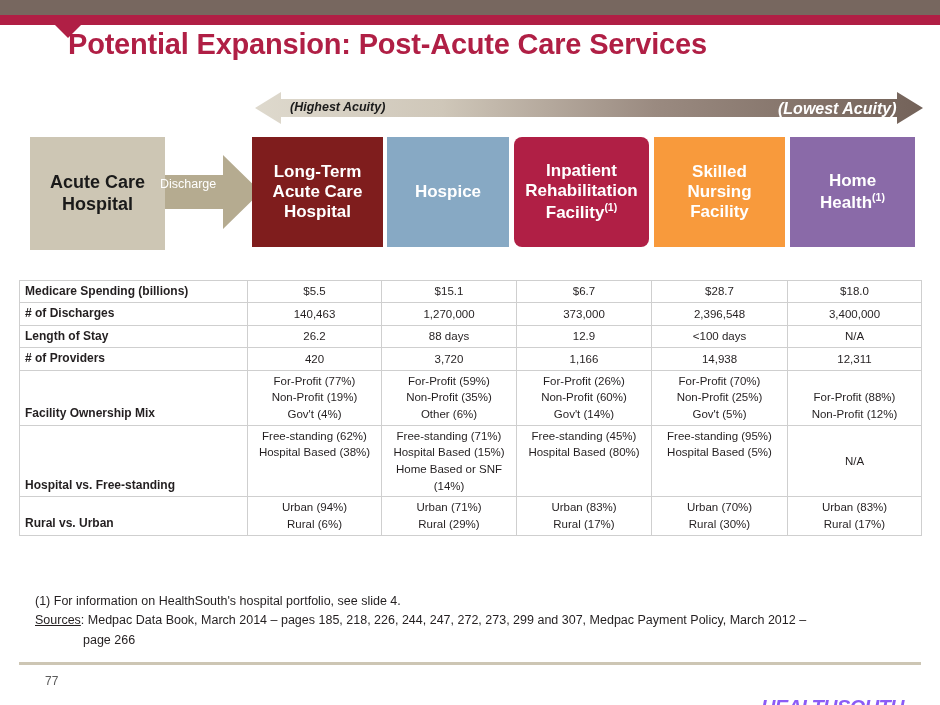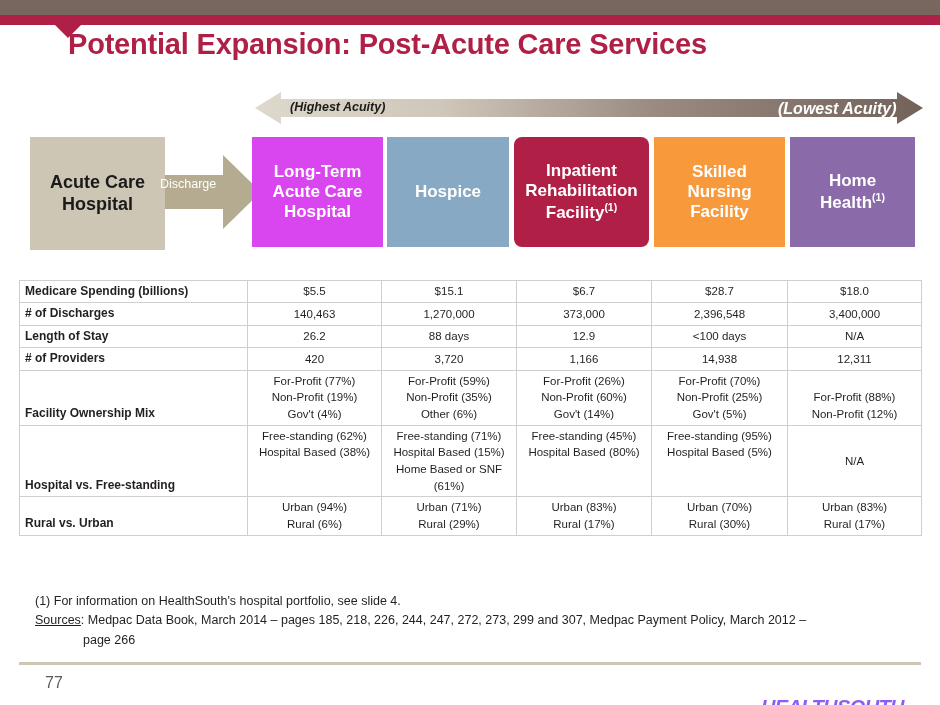--- a/index.html
+++ b/index.html
@@ -111,21 +111,21 @@
   #discharge-label {
     position: absolute;
     left: 160px; top: 177px;
     font-size: 12.5px;
     font-weight: normal;
     color: #ffffff;
     white-space: nowrap;
     z-index: 3;
   }
 
-  #box-ltach   { left: 252px; width: 131px; background: #d946ef; }
+  #box-ltach   { left: 252px; width: 131px; background: #7f1d1d; }
   #box-hospice { left: 387px; width: 122px; background: #87a9c4; }
   #box-irf     { left: 514px; width: 135px; background: #b01f45; border-radius: 8px; }
   #box-snf     { left: 654px; width: 131px; background: #f89a3c; }
   #box-hh      { left: 790px; width: 125px; background: #8a6aa8; }
 
   .sup { font-size: 10.5px; vertical-align: super; font-weight: bold; }
 
   
   #data-table {
     position: absolute;
@@ -168,21 +168,21 @@
   
   #footer-rule {
     position: absolute;
     left: 19px; top: 662px;
     width: 902px; height: 3px;
     background: #cdc6b4;
   }
   #page-number {
     position: absolute;
     left: 45px; top: 674px;
-    font-size: 16px;
+    font-size: 12px;
     color: #5b5b5b;
   }
   #brand-logo {
     position: absolute;
     right: 30px; top: 670px;
     font-size: 20px;
     font-weight: bold;
     font-style: italic;
     color: #8b5cf6;
     letter-spacing: -0.6px;
@@ -331,21 +331,21 @@
 Non-Profit (12%)</td>
     </tr>
 
     <tr>
       <td class="rowlabel">Hospital vs. Free-standing</td>
       <td class="multiline" style="vertical-align:top">Free-standing (62%)
 Hospital Based (38%)</td>
       <td class="multiline" style="vertical-align:top">Free-standing (71%)
 Hospital Based (15%)
 Home Based or SNF
-(61%)</td>
+(14%)</td>
       <td class="multiline" style="vertical-align:top">Free-standing (45%)
 Hospital Based (80%)</td>
       <td class="multiline" style="vertical-align:top">Free-standing (95%)
 Hospital Based (5%)</td>
       <td class="multiline" style="vertical-align:middle">N/A</td>
     </tr>
 
     <tr>
       <td class="rowlabel">Rural vs. Urban</td>
       <td class="multiline">Urban (94%)

